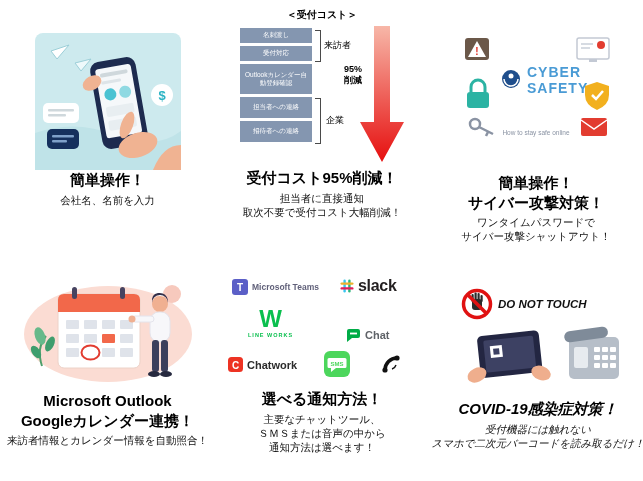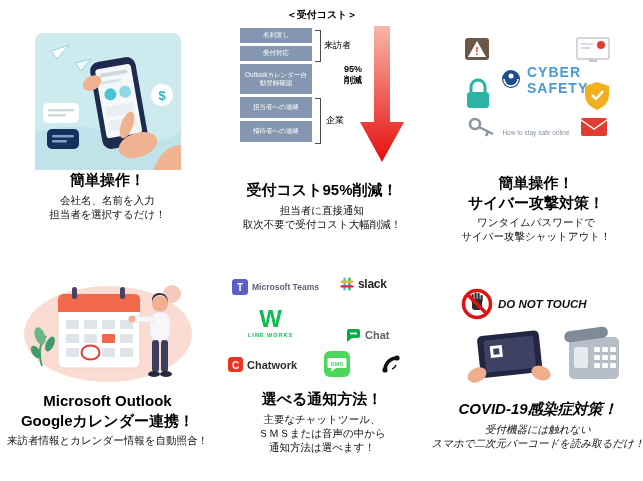--- a/index.html
+++ b/index.html
@@ -22,21 +22,21 @@
   .sub{font-size:10.5px;color:#111;text-align:center;line-height:1.35;margin:3px 0 0 0;}
 
   .c1 .illus{margin-top:33px;}
   .c2 .diagram{margin-top:8px;}
   .c3 .illus{margin-top:36px;}
   .c4 .illus{margin-top:36px;}
   .c5 .logos{margin-top:32px;}
   .c6 .illus{margin-top:42px;}
 
   .c1 .title{}
-  .c2 .title{margin-top:12px;}
+  .c2 .title{margin-top:0;}
   .c3 .title{margin-top:32px;}
   .c4 .title{margin-top:5px;}
   .c5 .title{margin-top:8px;}
   .c6 .title{margin-top:12px;}
 
   svg text{font-family:"Liberation Sans","DejaVu Sans",sans-serif;}
 
   
   .diagram{position:relative;width:164px;height:160px;}
   .diag-title{position:absolute;top:0;left:0;width:164px;text-align:center;font-size:10px;font-weight:bold;color:#000;}
@@ -52,21 +52,21 @@
   .label-company{left:86px;top:106px;}
   .red-arrow{position:absolute;left:120px;top:18px;}
   .arrow-label{position:absolute;left:104px;top:56px;width:34px;font-size:9px;font-weight:bold;color:#000;text-align:left;line-height:1.25;}
 
   
   .logos{position:relative;width:192px;height:104px;}
   .logo{position:absolute;display:flex;align-items:center;gap:4px;}
   .logo-teams{left:6px;top:2px;}
   .teams-label{font-size:8.5px;color:#61617a;font-weight:bold;}
   .logo-slack{left:114px;top:0;}
-  .slack-label{font-size:12px;font-weight:800;color:#231f20;letter-spacing:-0.3px;}
+  .slack-label{font-size:16px;font-weight:800;color:#231f20;letter-spacing:-0.3px;}
   .logo-lineworks{left:22px;top:30px;flex-direction:column;gap:1px;}
   .lw-letter{font-size:24px;font-weight:800;color:#0abf4e;line-height:1;}
   .lw-label{font-size:5.5px;font-weight:bold;color:#0abf4e;letter-spacing:1px;}
   .logo-chat{left:120px;top:51px;}
   .chat-label{font-size:11px;color:#5f6368;font-weight:bold;}
   .logo-chatwork{left:2px;top:80px;}
   .cw-label{font-size:11px;color:#2c2c2c;font-weight:600;}
   .logo-sms{left:98px;top:74px;}
   .logo-phone{left:154px;top:76px;}
 </style>
@@ -110,21 +110,20 @@
         <ellipse cx="103" cy="112" rx="20" ry="12" transform="rotate(-18 103 112)" fill="#f0b392"></ellipse>
         <ellipse cx="92" cy="92" rx="6" ry="14" transform="rotate(20 92 92)" fill="#f0b392"></ellipse>
         <path d="M118 137 L146 137 L146 112 Q128 112 118 137 Z" fill="#f0b392"></path>
       </g>
     </svg>
     <h3 class="title">
       <span>簡単操作！</span>
     </h3>
     <p class="sub">
       <span>会社名、名前を入力</span><br>
-      <span>担当者を選択するだけ！</span>
     </p>
   </section>
 
   <section class="cell c2">
     <div class="diagram">
       <div class="diag-title">＜受付コスト＞</div>
       <div class="diag-steps">
         <div class="diag-box">名刺渡し</div>
         <div class="diag-box">受付対応</div>
         <div class="diag-box tall">Outlookカレンダー自動登録確認</div>

